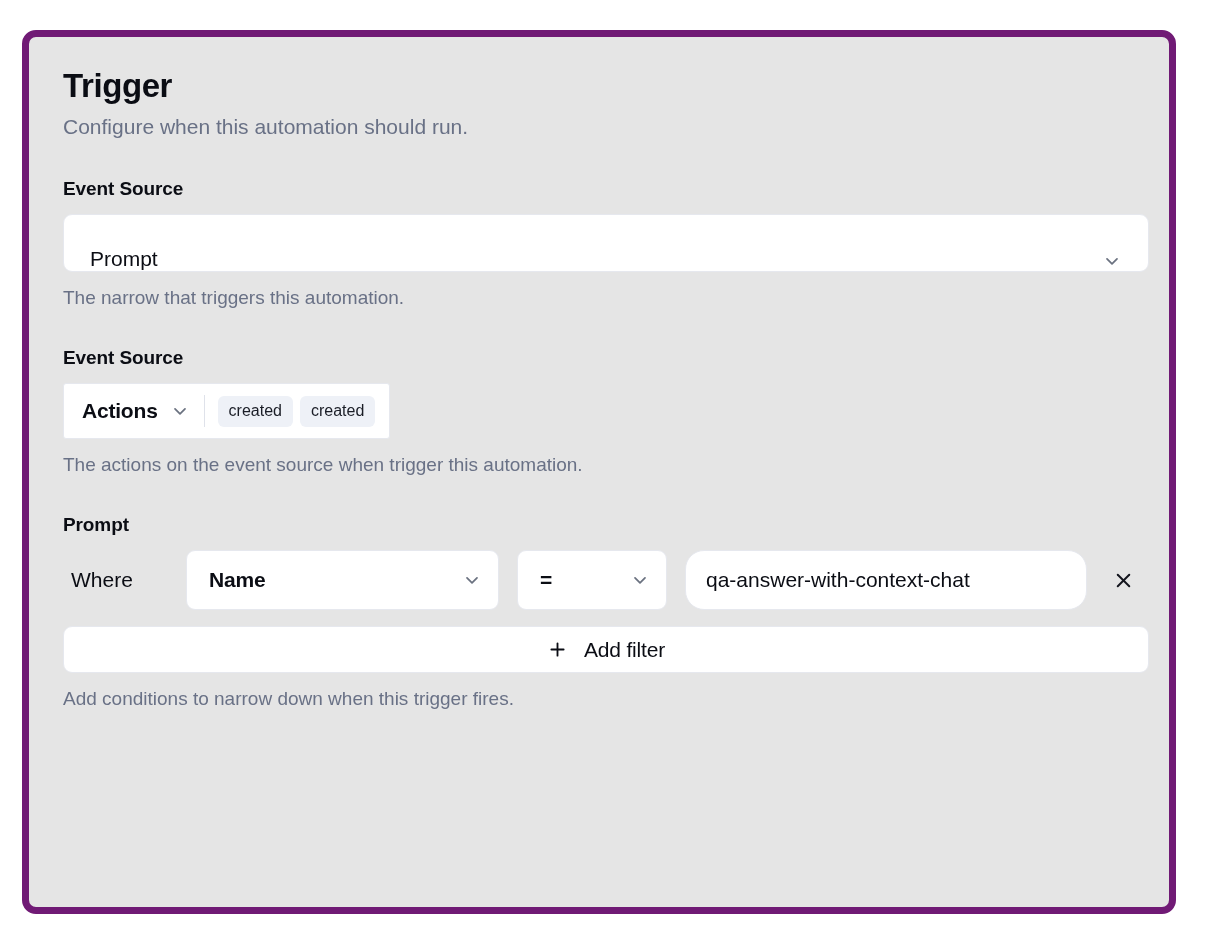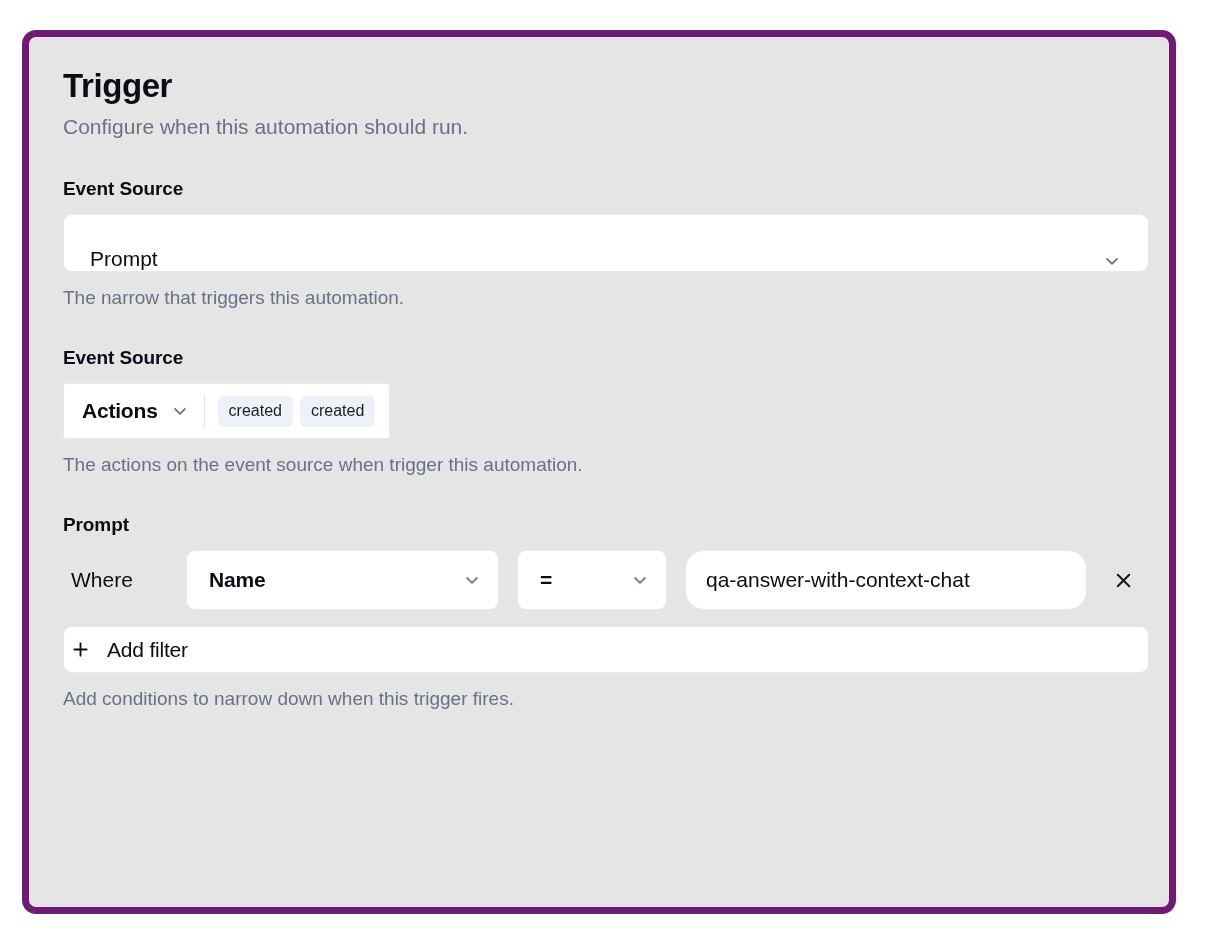--- a/index.html
+++ b/index.html
@@ -228,20 +228,21 @@
   .remove-btn svg path {
     stroke: #13151d;
     stroke-width: 2.1;
     stroke-linecap: round;
   }
 
   
   .add-filter {
     display: flex;
     align-items: center;
+    justify-content: center;
     gap: 16px;
     width: 1086px;
     height: 47px;
     margin-top: 16px;
     background: #ffffff;
     border: 1px solid #e6e8ee;
     border-radius: 9px;
     cursor: pointer;
     font-family: "Liberation Sans", sans-serif;
   }

